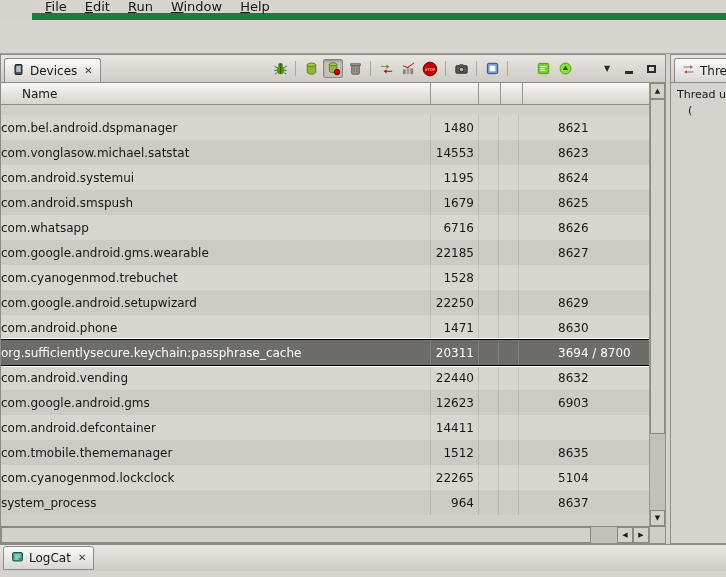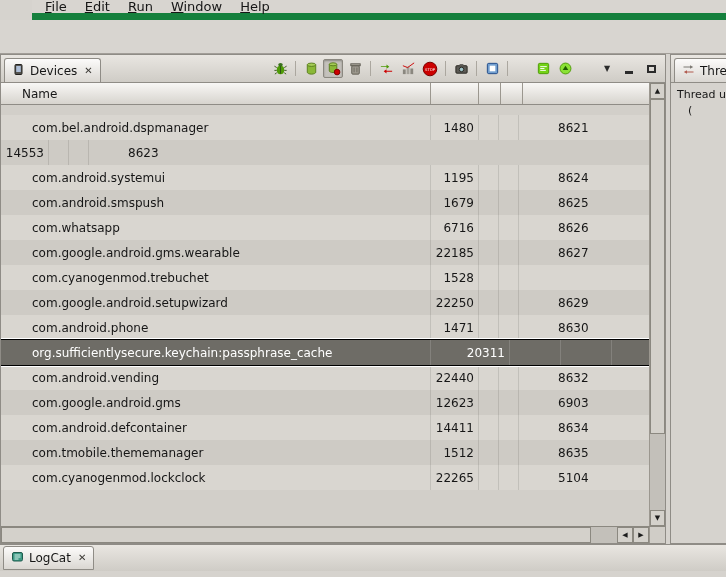--- a/index.html
+++ b/index.html
@@ -53,25 +53,25 @@
   .c-name { width: 430px; min-width: 430px; }
   .c-pid  { width: 48px;  min-width: 48px; }
   .c-x1   { width: 20px;  min-width: 20px; }
   .c-x2   { width: 20px;  min-width: 20px; }
   .c-port { flex: 1; }
   .rows { flex: 1; padding-top: 10px; overflow: hidden; background: #d2cfc9; }
   .row { height: 25px; display: flex; background: #d9d6d0; position: relative; }
   .row.alt { background: #cecbc5; }
   .row .cell { display: flex; align-items: center; height: 100%;
                border-right: 1px solid rgba(0,0,0,0.10); overflow: hidden; white-space: nowrap; }
-  .cell.c-name { padding-left: 31px; }
+  .cell.c-name { }
   .cell.c-pid  { justify-content: flex-end; padding-right: 4px; }
   .cell.c-port { padding-left: 3px; border-right: none; margin-left: 36px; }
   .row.selected { background: #6e6c66; color: #ffffff; z-index: 2;
-                  box-shadow: 0 0 0 1px #000, 0 0 0 2px #fff; gap: 31px; }
+                  box-shadow: 0 0 0 1px #000, 0 0 0 2px #fff; }
   .row.selected .cell { border-right-color: rgba(255,255,255,0.15); }
   
   .vscroll { width: 16px; min-width: 16px; background: #c3c0ba; border-left: 1px solid #9b978f;
              display: flex; flex-direction: column; }
   .sbtn { width: 100%; height: 16px; min-height: 16px; background: #d4d1cb; border: 1px solid #8b8880;
           color: #1c1c1c; font-size: 7px; display: flex; align-items: center; justify-content: center; }
   .hscroll-row .sbtn { width: 16px; min-width: 16px; height: 100%; }
   .vthumb { width: 100%; height: 335px; background: #d4d1cb; border: 1px solid #8b8880; }
   .vtrack { flex: 1; }
   .hscroll-row { height: 17px; min-height: 17px; display: flex; border-top: 1px solid #8b8880; background: #c3c0ba; }
@@ -227,20 +227,21 @@
 
               <div class="row">
                 <div class="cell c-name">com.bel.android.dspmanager</div>
                 <div class="cell c-pid">1480</div>
                 <div class="cell c-x1"></div>
                 <div class="cell c-x2"></div>
                 <div class="cell c-port">8621</div>
               </div>
 
               <div class="row alt">
+                <div class="cell c-name">com.vonglasow.michael.satstat</div>
                 <div class="cell c-pid">14553</div>
                 <div class="cell c-x1"></div>
                 <div class="cell c-x2"></div>
                 <div class="cell c-port">8623</div>
               </div>
 
               <div class="row">
                 <div class="cell c-name">com.android.systemui</div>
                 <div class="cell c-pid">1195</div>
                 <div class="cell c-x1"></div>
@@ -317,39 +318,45 @@
                 <div class="cell c-x1"></div>
                 <div class="cell c-x2"></div>
                 <div class="cell c-port">6903</div>
               </div>
 
               <div class="row">
                 <div class="cell c-name">com.android.defcontainer</div>
                 <div class="cell c-pid">14411</div>
                 <div class="cell c-x1"></div>
                 <div class="cell c-x2"></div>
-                <div class="cell c-port">8634</div>
               </div>
 
               <div class="row alt">
                 <div class="cell c-name">com.tmobile.thememanager</div>
                 <div class="cell c-pid">1512</div>
                 <div class="cell c-x1"></div>
                 <div class="cell c-x2"></div>
                 <div class="cell c-port">8635</div>
               </div>
 
               <div class="row">
                 <div class="cell c-name">com.cyanogenmod.lockclock</div>
                 <div class="cell c-pid">22265</div>
                 <div class="cell c-x1"></div>
                 <div class="cell c-x2"></div>
                 <div class="cell c-port">5104</div>
               </div>
 
+              <div class="row alt">
+                <div class="cell c-name">system_process</div>
+                <div class="cell c-pid">964</div>
+                <div class="cell c-x1"></div>
+                <div class="cell c-x2"></div>
+                <div class="cell c-port">8637</div>
+              </div>
 
           </div>
         </div>
         <div class="vscroll">
           <div class="sbtn">▲</div>
           <div class="vthumb"></div>
           <div class="vtrack"></div>
           <div class="sbtn">▼</div>
         </div>
       </div>

